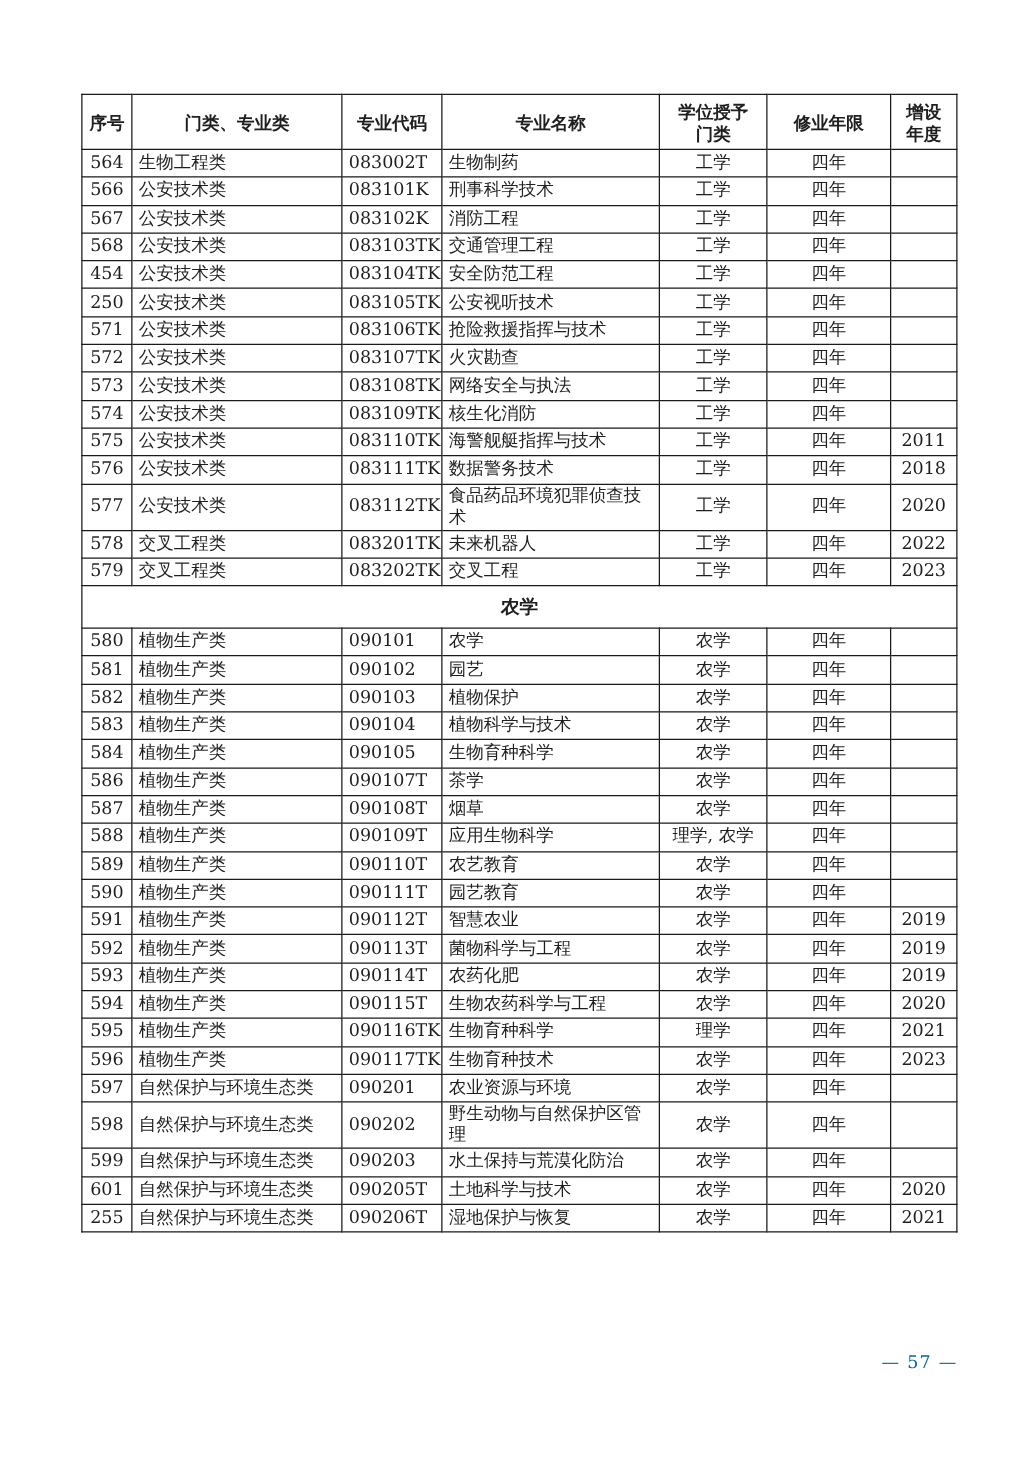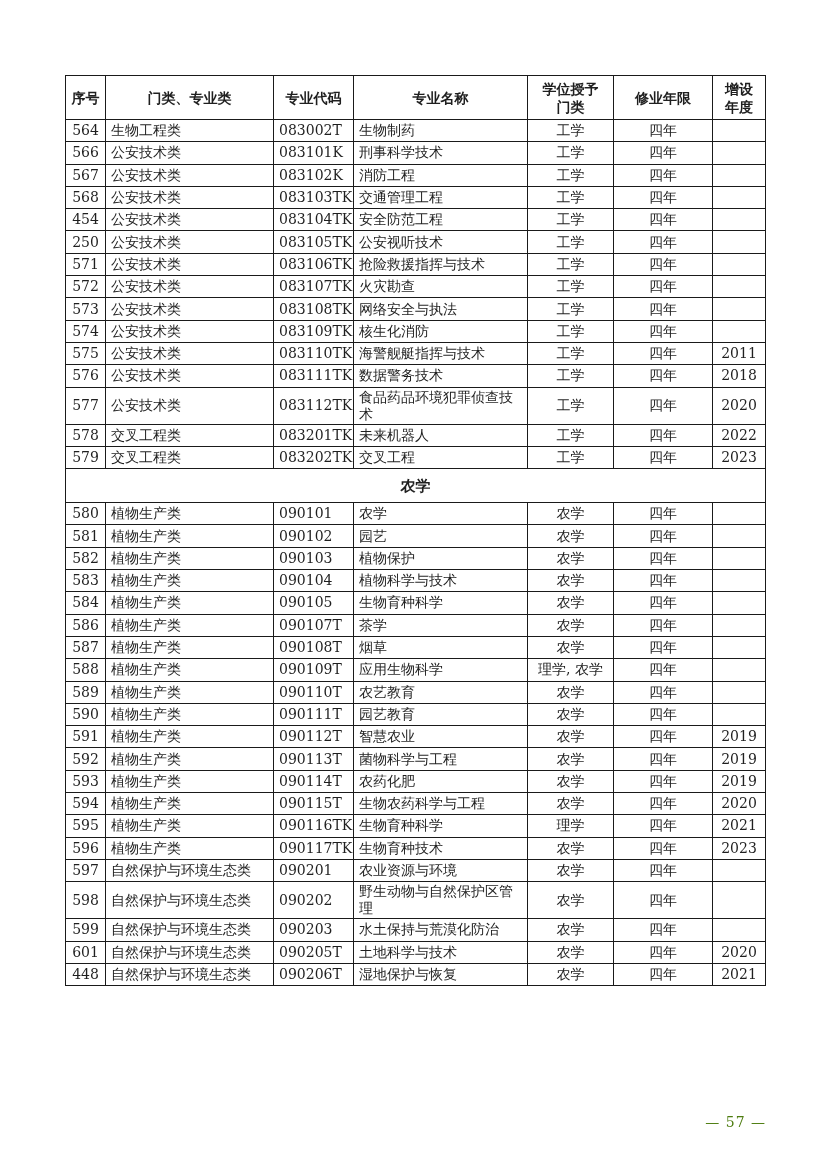--- a/index.html
+++ b/index.html
@@ -54,25 +54,25 @@
 
   tr.divider-row { height: 34px; }
   td.divider {
     text-align: center;
     font-family: "Liberation Sans", sans-serif;
     font-weight: 600;
     font-size: 15px;
   }
   .page-number {
     position: absolute;
-    top: 1114px;
+    top: 1082px;
     right: 61px;
     font-size: 14px;
     font-family: "DejaVu Serif", serif;
-    color: #4d7c0f;
+    color: #0369a1;
     letter-spacing: 1px;
   }
 </style>
 </head>
 <body>
 
 <div class="page">
   <table class="majors">
     <colgroup>
       <col style="width:40px">
@@ -448,21 +448,21 @@
     <td>601</td>
     <td>自然保护与环境生态类</td>
     <td>090205T</td>
     <td>土地科学与技术</td>
     <td>农学</td>
     <td>四年</td>
     <td>2020</td>
   </tr>
 
   <tr class="data-row">
-    <td>448</td>
+    <td>255</td>
     <td>自然保护与环境生态类</td>
     <td>090206T</td>
     <td>湿地保护与恢复</td>
     <td>农学</td>
     <td>四年</td>
     <td>2021</td>
   </tr>
 </tbody>
   </table>
 

